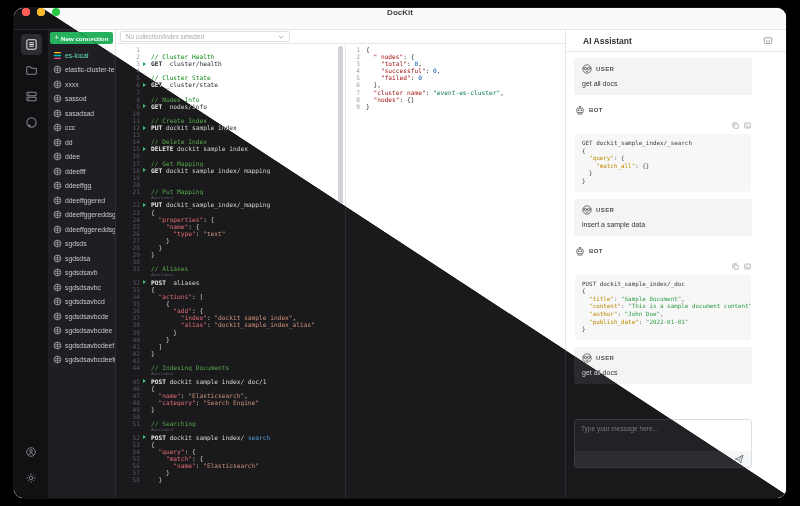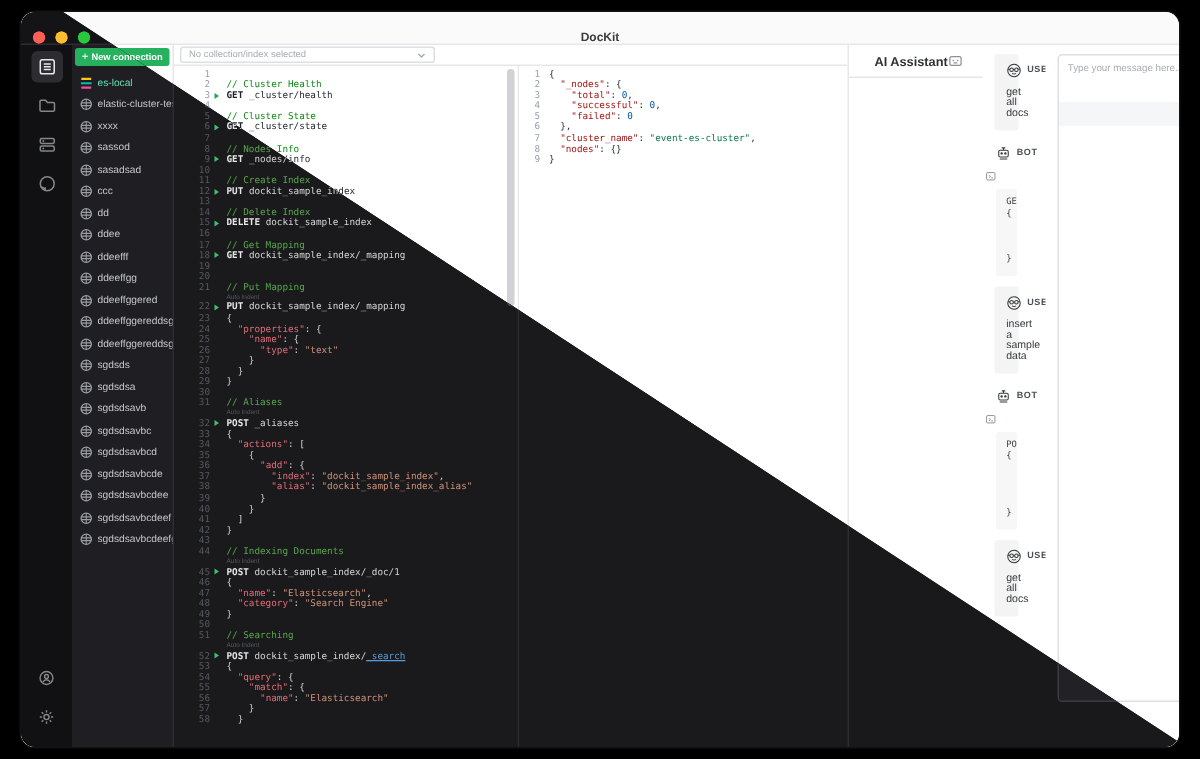--- a/index.html
+++ b/index.html
@@ -29,21 +29,21 @@
     --select-bg:#252529;--select-border:#3e3e44;--select-text:#8e9095;
     --ed-bg:#1a1a1d;--ln:#55585f;--com:#57a64a;--met:#e6e6e6;--code:#d4d4d4;
     --key:#e06c75;--str:#ce9178;--num:#b5cea8;--link:#569cd6;--play:#3fbf6f;--thumb:#47474d;
     --ai-bg:#19191c;--ai-title:#dadadc;--user-bg:#2a2a2e;--chat-text:#cfd0d2;--role:#c3c5c9;
     --codeblock-bg:#242428;--tool:#9a9da3;
     --cb-met:#d8d8d8;--cb-key:#d19a66;--cb-str:#98c379;--cb-num:#d19a66;
     --input-border:#3a3a40;--input-bg:#222226;--ph:#75787f;--foot-bg:#2c2c31;--send:#a7abb3;
     --green:#26b15e;
   }
 
-  .titlebar{height:22px;flex:none;position:relative;display:flex;align-items:flex-end;background:var(--titlebar-bg);border-bottom:1px solid var(--border);}
+  .titlebar{height:22px;flex:none;position:relative;display:flex;align-items:flex-start;background:var(--titlebar-bg);border-bottom:1px solid var(--border);}
   .traffic{display:flex;gap:7px;padding-left:8px;position:relative;z-index:2;}
   .traffic i{width:8px;height:8px;border-radius:50%;display:block;}
   .t-red{background:#ff5f57;} .t-yel{background:#febc2e;} .t-grn{background:#28c840;}
   .win-title{position:absolute;left:0;right:0;text-align:center;font-size:8px;font-weight:700;color:var(--titlebar-text);}
 
   .main{flex:1;display:flex;min-height:0;}
 
   .rail{width:34px;flex:none;background:var(--rail-bg);display:flex;flex-direction:column;align-items:center;padding:4px 0 10px;gap:5px;}
   .tile{width:21px;height:21px;border-radius:4px;display:flex;align-items:center;justify-content:center;color:var(--rail-icon);}
   .tile.active{background:var(--rail-active-bg);color:var(--rail-active-icon);}
@@ -80,21 +80,21 @@
   .scroll-thumb{position:absolute;width:5px;right:2px;top:2px;height:158px;border-radius:2.5px;background:var(--thumb);}
 
   .c-com{color:var(--com);}
   .c-met{color:var(--met);font-weight:700;}
   .c-pat{color:var(--code);}
   .c-key{color:var(--key);}
   .c-str{color:var(--str);}
   .c-num{color:var(--num);}
   .c-link{color:var(--link);text-decoration:underline;}
 
-  .ai{flex:1;border-left:1px solid var(--border);display:flex;flex-direction:row;min-width:0;background:var(--ai-bg);}
+  .ai{flex:1;border-left:1px solid var(--border);display:flex;flex-direction:column;min-width:0;background:var(--ai-bg);}
   .ai-header{height:22px;flex:none;display:flex;align-items:center;justify-content:space-between;padding:0 13px 0 17px;
              border-bottom:1px solid var(--border);font-size:8.5px;font-weight:700;color:var(--ai-title);}
   .ai-hicon{color:var(--tool);display:flex;}
   .chat{flex:1;padding:6px 34px 0 8px;overflow:hidden;min-height:0;}
   .msg{margin-bottom:5px;color:var(--chat-text);}
   .msg-user{background:var(--user-bg);border-radius:2px;padding:6px 8px 8px;}
   .msg-bot{padding:5px 1px 2px;}
   .msg-head{display:flex;align-items:center;gap:4px;font-size:6px;font-weight:700;letter-spacing:.4px;color:var(--role);}
   .msg-head svg{color:var(--chat-text);}
   .msg-text{font-size:7px;margin-top:6px;}

